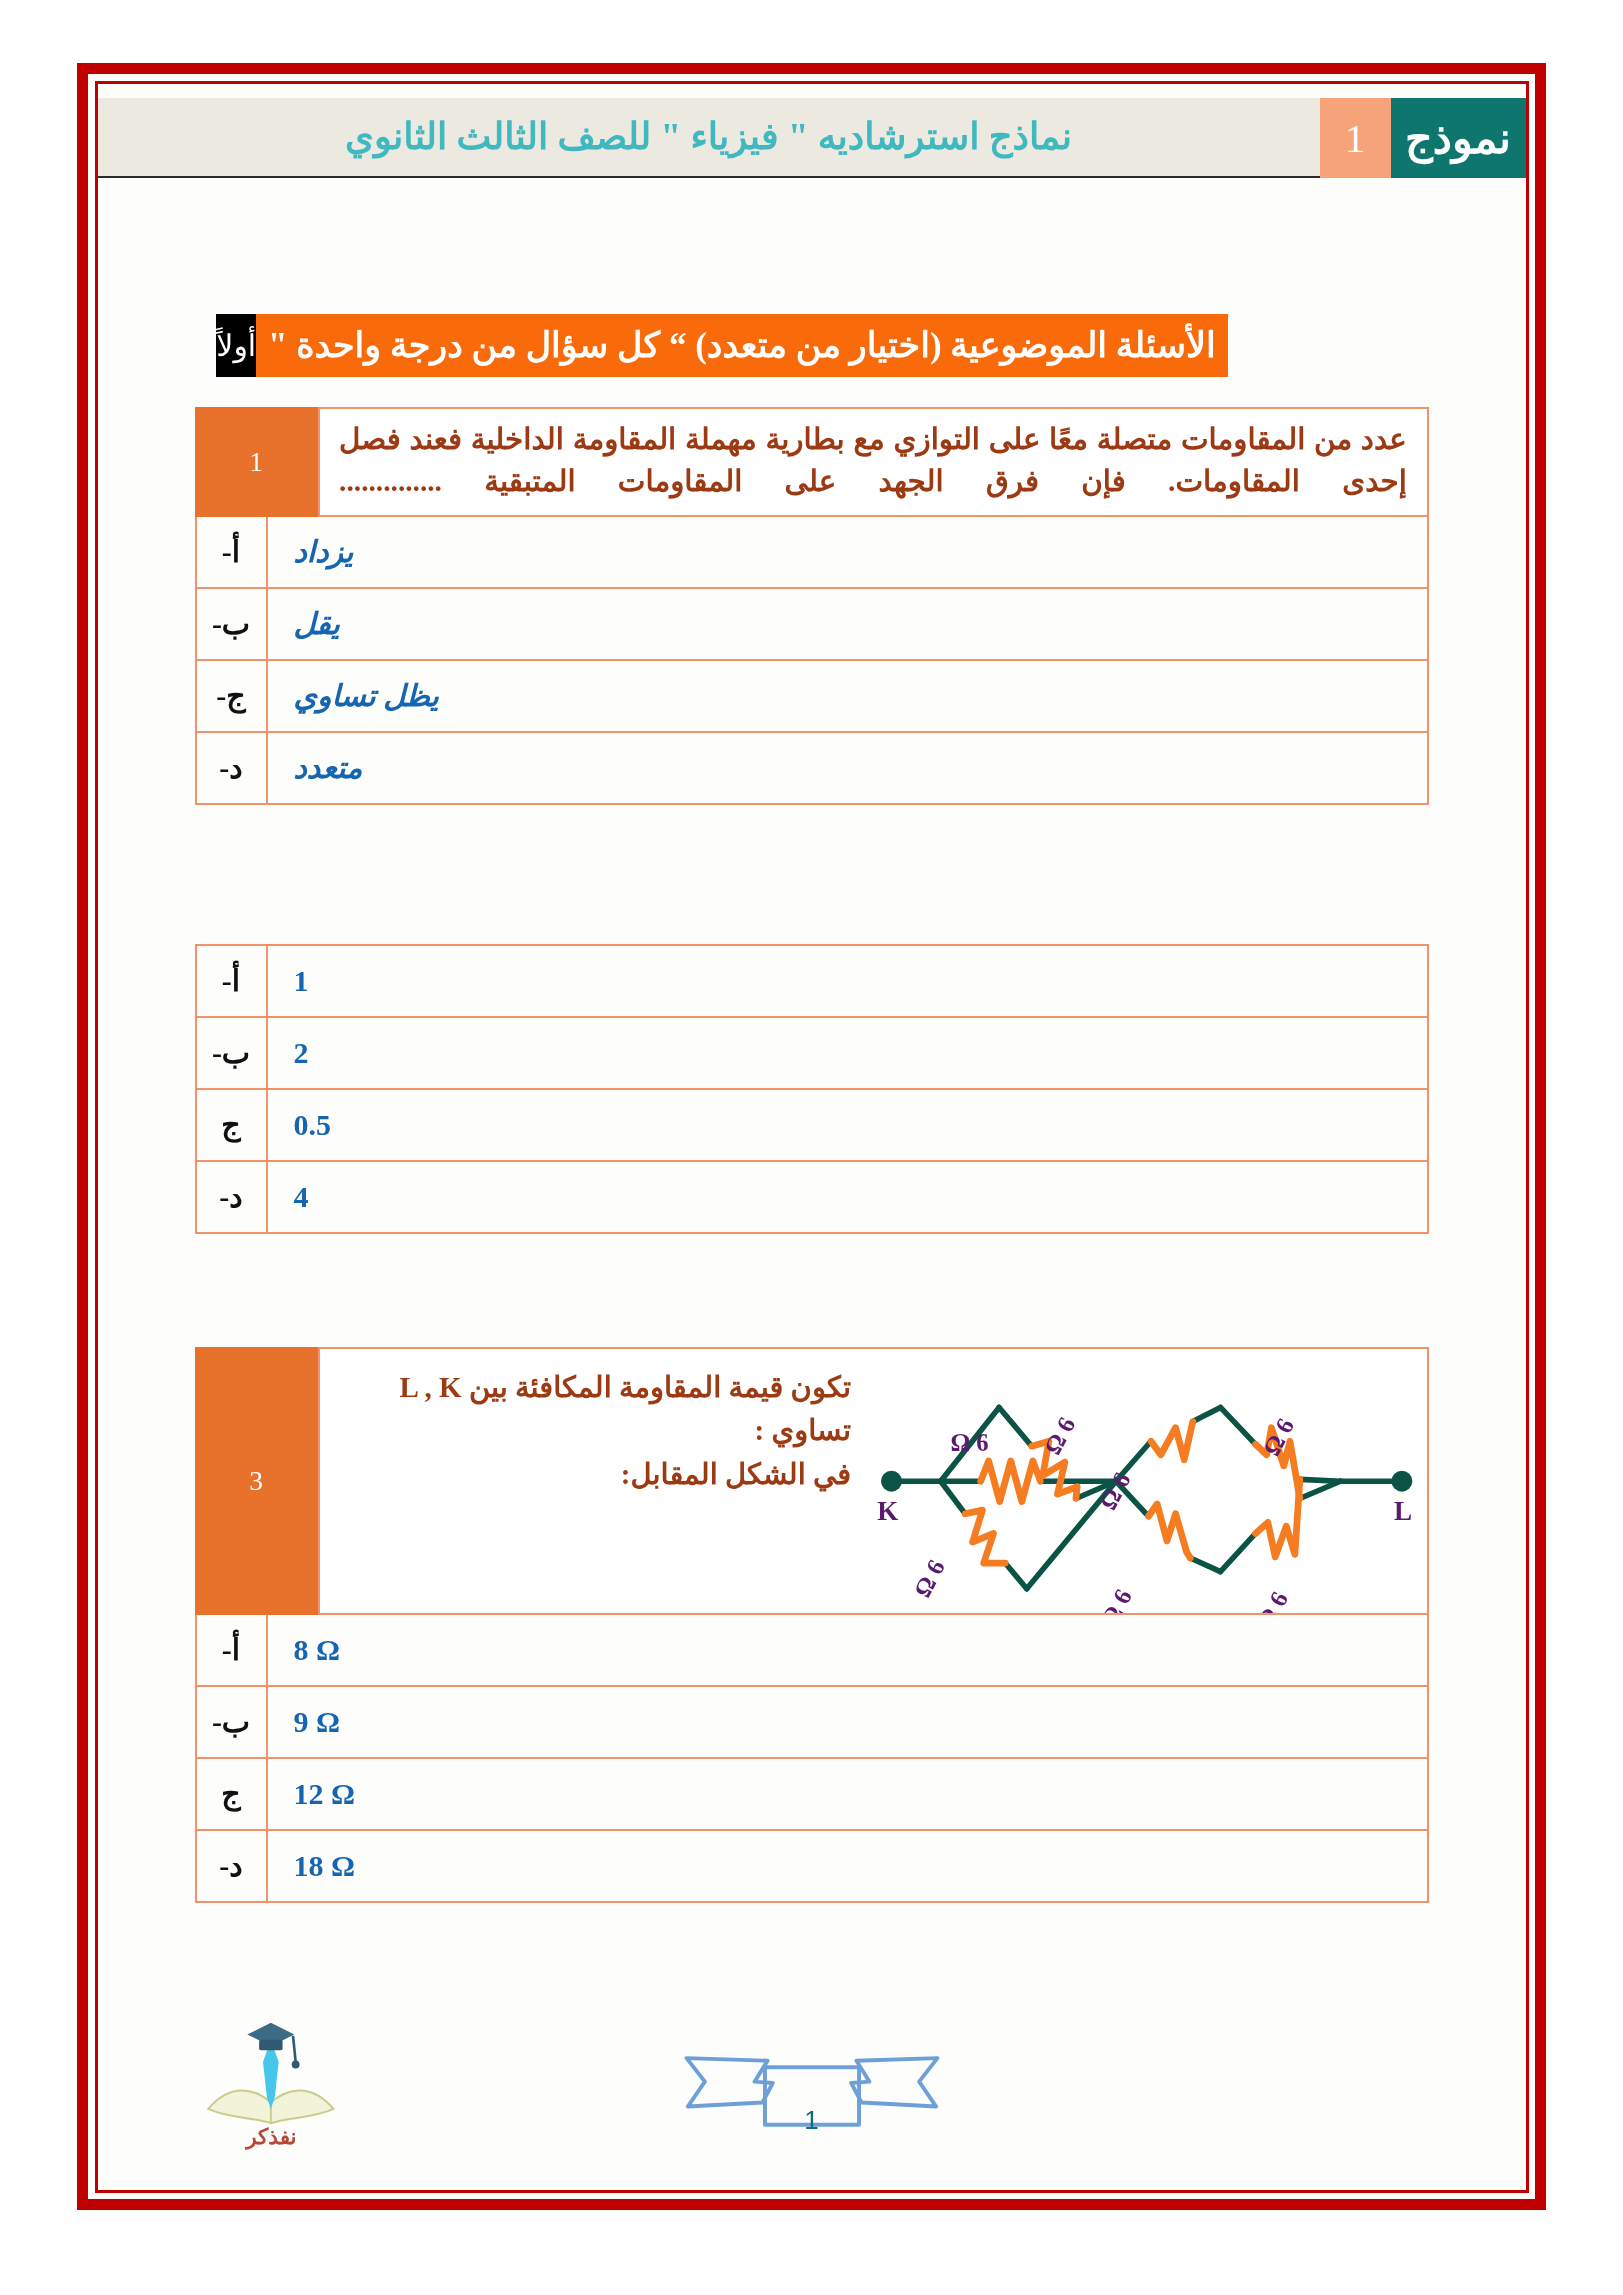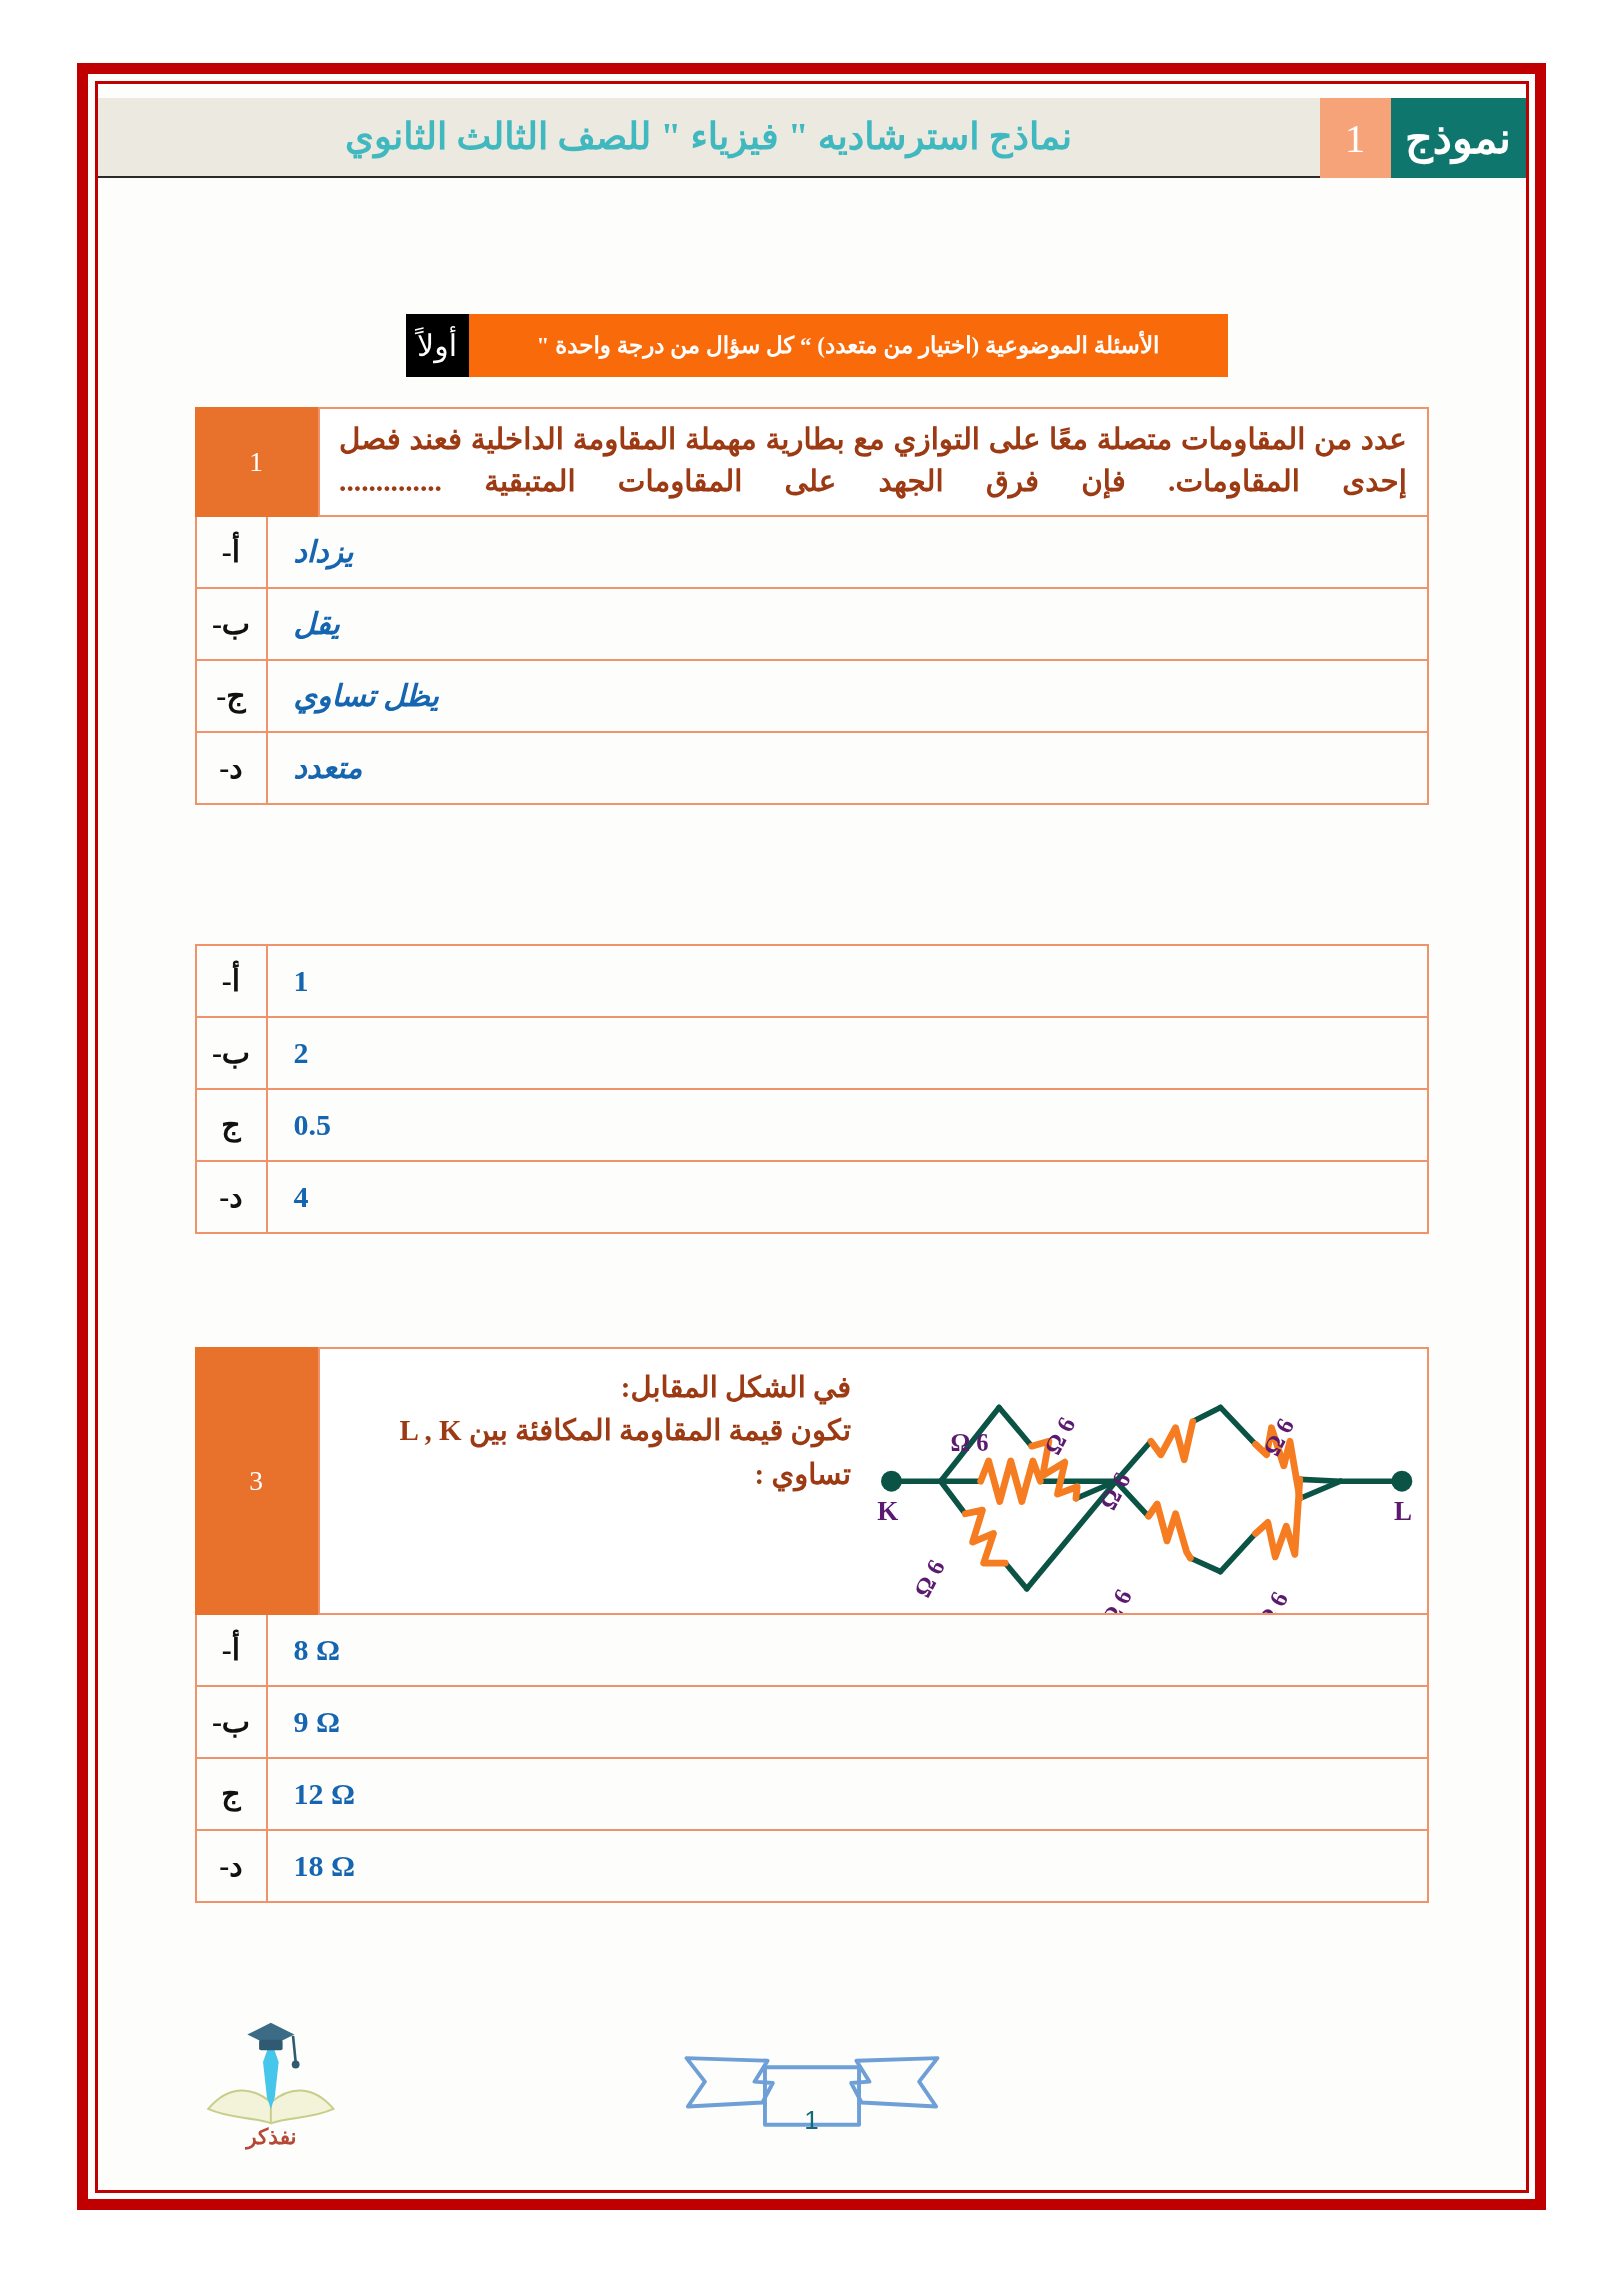--- a/index.html
+++ b/index.html
@@ -75,21 +75,21 @@
     color:#ffffff;
     width:63px;
     display:flex;align-items:center;justify-content:center;
     font-size:30px;font-weight:normal;
   }
   .sec-text{
     flex:1;
     background:#F96A0B;
     color:#ffffff;
     display:flex;align-items:center;justify-content:center;
-    font-size:23px;font-weight:bold;
+    font-size:35px;font-weight:bold;
     padding:0 11.8px;box-sizing:border-box;
     white-space:nowrap;
   }
 
   
   .qblock{
     position:absolute;
     left:97px;right:97px;
   }
   .q-top{
@@ -339,22 +339,22 @@
                   <text x="330" y="120" transform="rotate(-62 330 120)">6 Ω</text>
                   <text x="118" y="352" transform="rotate(-62 118 352)">6 Ω</text>
                   <text x="420" y="210" transform="rotate(-62 420 210)">6 Ω</text>
                   <text x="686" y="122" transform="rotate(-62 686 122)">6 Ω</text>
                   <text x="422" y="400" transform="rotate(-62 422 400)">6 Ω</text>
                   <text x="676" y="404" transform="rotate(-62 676 404)">6 Ω</text>
                 </g>
               </svg>
             </div>
             <div class="fig-caption">
+              <div>تكون قيمة المقاومة المكافئة بين  L , K  تساوي :</div>
               <div>في الشكل المقابل:</div>
-              <div>تكون قيمة المقاومة المكافئة بين  L , K  تساوي :</div>
             </div>
           </div>
           <div class="q-numcell">3</div>
         </div>
         <table class="opts">
           <tbody>
               <tr>
             <td class="opt-value">8 Ω</td>
             <td class="opt-letter">أ-</td>
           </tr>

